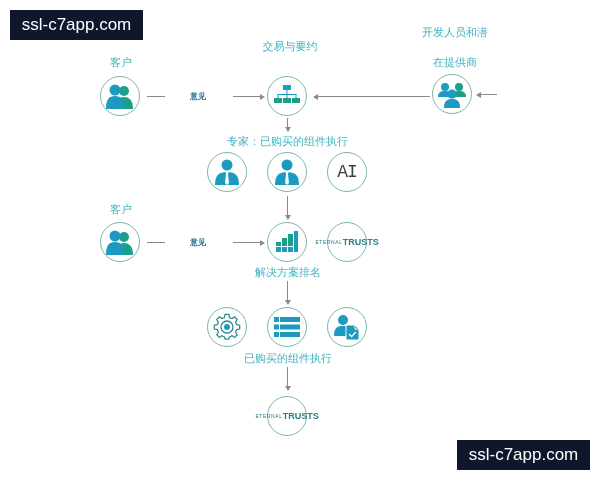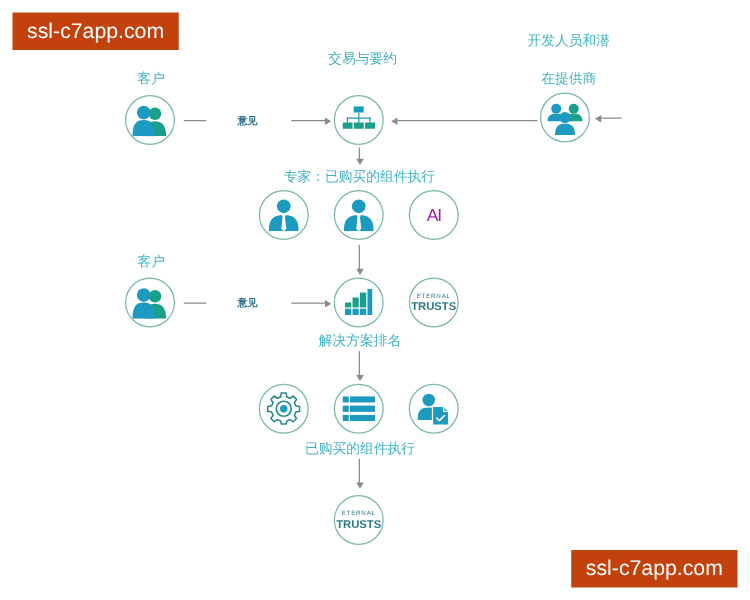--- a/index.html
+++ b/index.html
@@ -1,39 +1,39 @@
 <!DOCTYPE html>
 <html><head>
 <meta charset="utf-8">
 <style>
   * { margin:0; padding:0; box-sizing:border-box; }
   html, body { width:600px; height:480px; background:#ffffff; overflow:hidden; }
   body { position:relative; font-family:"DejaVu Sans", sans-serif; }
   .watermark {
-    position:absolute; background:#c2410c; color:#ffffff;
+    position:absolute; background:#0f172a; color:#ffffff;
     font-family:"Liberation Sans", sans-serif; font-size:17px;
     display:flex; align-items:center; justify-content:center;
   }
   .label { position:absolute; color:#3fb3c2; font-size:11px; text-align:center; white-space:nowrap; line-height:13px; }
   .small-label { position:absolute; color:#2a6e8a; font-size:8px; font-weight:bold; white-space:nowrap; }
   .node {
     position:absolute; width:40px; height:40px; border-radius:50%;
     border:1.5px solid #7ab7ae; background:#ffffff;
     display:flex; align-items:center; justify-content:center;
   }
   .node svg { display:block; }
   .line { position:absolute; background:#8a8a8a; }
   .arrow-r, .arrow-l, .arrow-d { position:absolute; width:0; height:0; }
   .arrow-r { border-top:3px solid transparent; border-bottom:3px solid transparent; border-left:5px solid #8a8a8a; }
   .arrow-l { border-top:3px solid transparent; border-bottom:3px solid transparent; border-right:5px solid #8a8a8a; }
   .arrow-d { border-left:3px solid transparent; border-right:3px solid transparent; border-top:5px solid #8a8a8a; }
-  .et { display:flex; flex-direction:column; align-items:center; line-height:1; }
+  .et { display:flex; flex-direction:row; align-items:center; line-height:1; }
   .et .t1 { font-family:"Liberation Sans", sans-serif; font-size:5px; letter-spacing:0.6px; color:#2b7b87; }
   .et .t2 { font-family:"Liberation Sans", sans-serif; font-size:9px; font-weight:bold; color:#2b7b87; margin-top:1px; }
-  .ai-text { font-family:Liberation Sans, sans-serif; font-size:14px; color:#a21caf; letter-spacing:-1px; }
+  .ai-text { font-family:Liberation Mono, monospace; font-size:18px; color:#404040; letter-spacing:-1px; }
 </style>
 </head>
 <body>
 
 <div class="watermark" style="left:10px;top:10px;width:133px;height:30px;">ssl-c7app.com</div>
 <div class="watermark" style="left:457px;top:440px;width:133px;height:30px;">ssl-c7app.com</div>
 
 <div class="label" style="left:108px;top:56px;width:26px;">客户</div>
 <div class="label" style="left:255px;top:40px;width:70px;">交易与要约</div>
 <div class="label" style="left:415px;top:26px;width:80px;">开发人员和潜</div>

